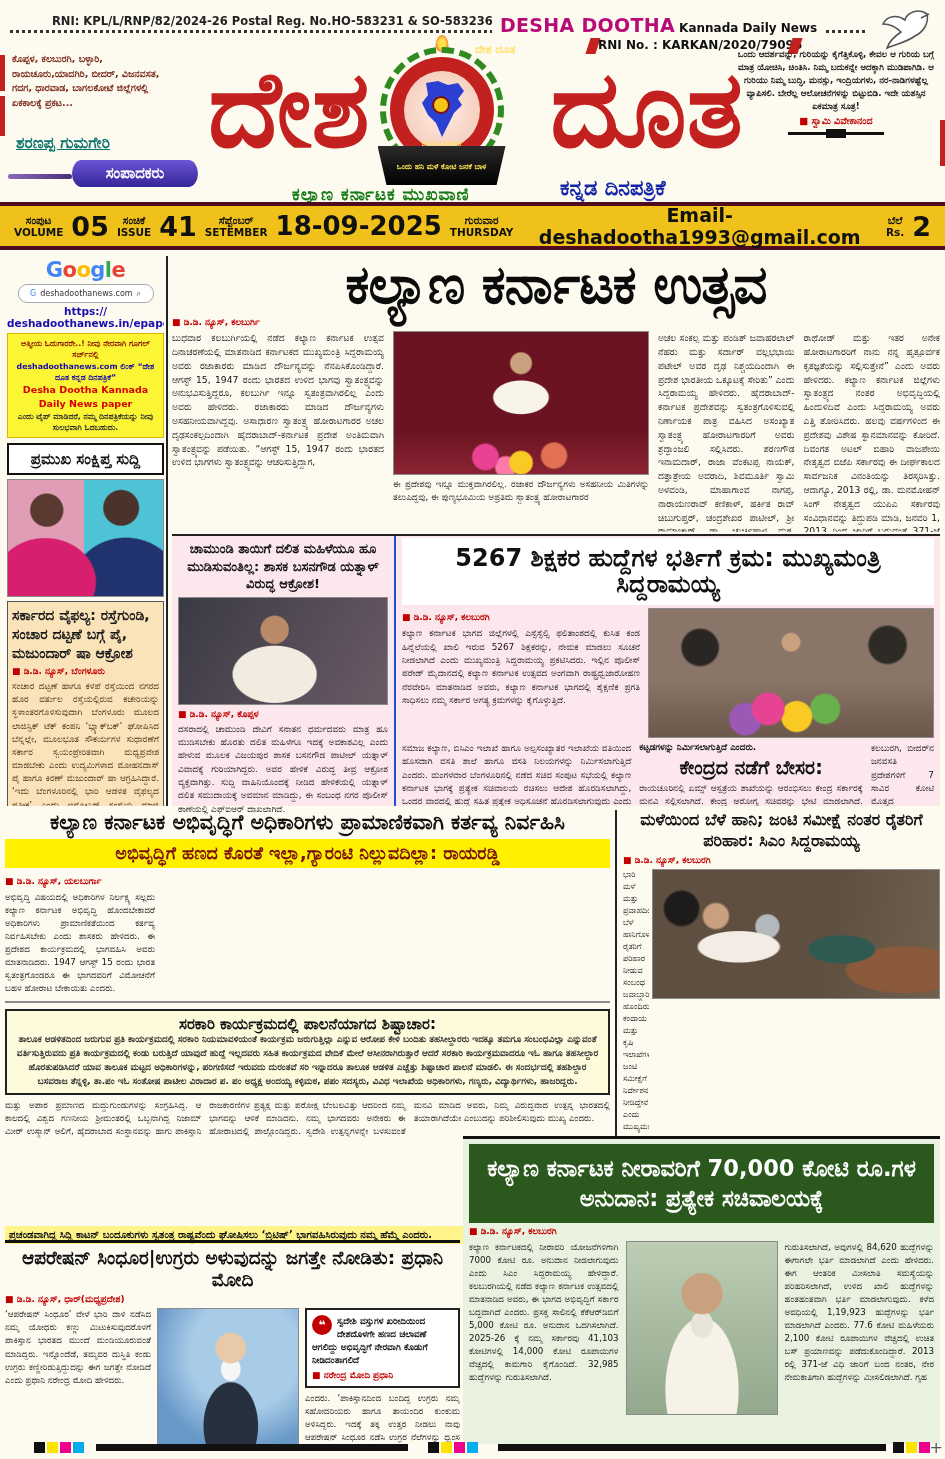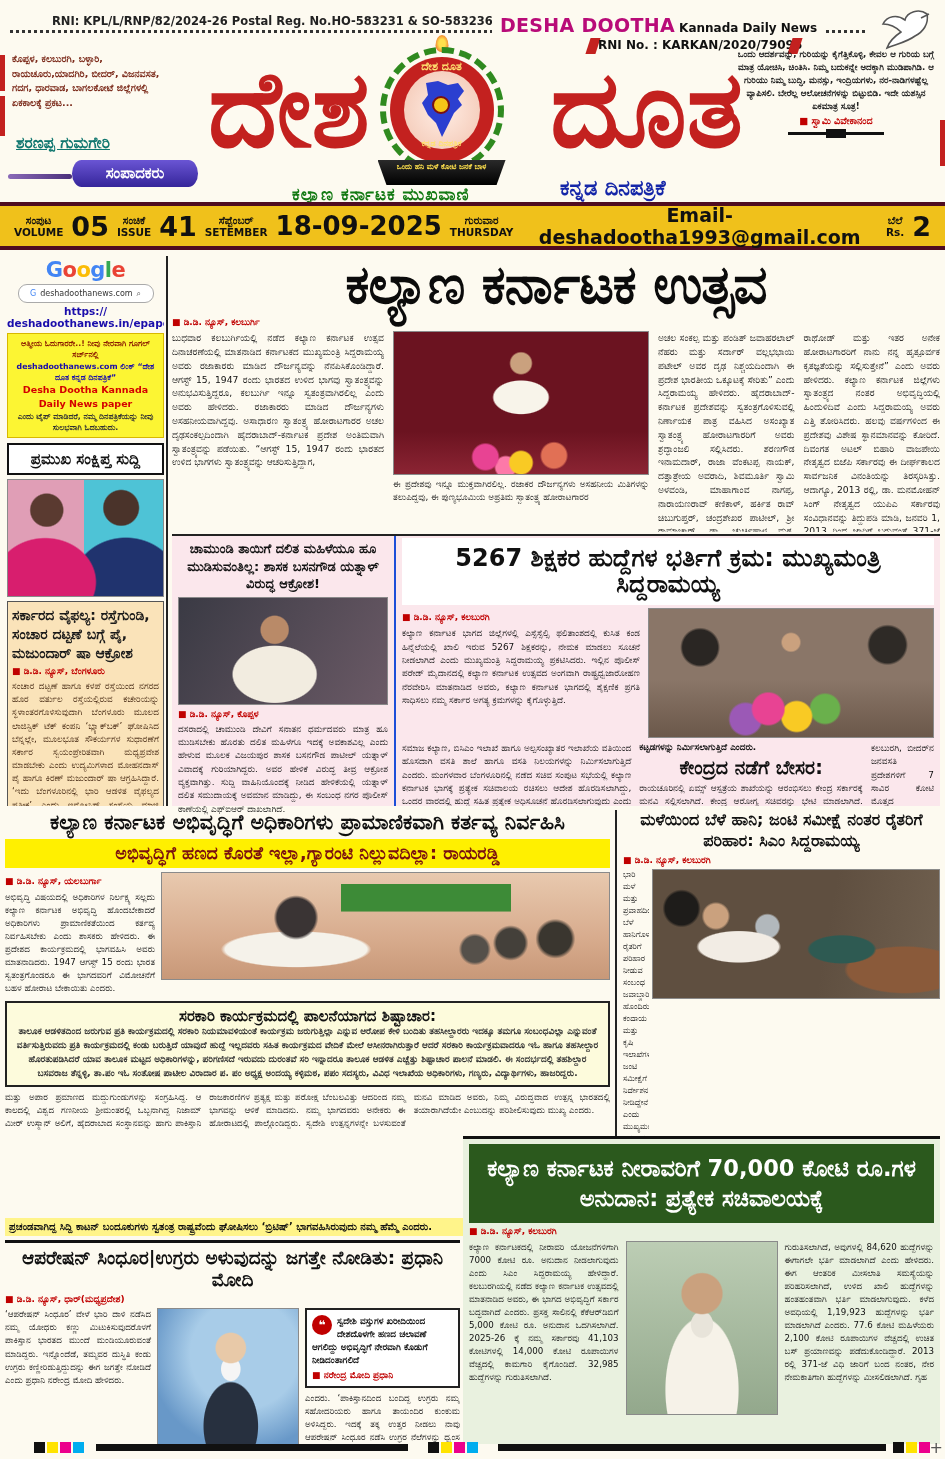--- a/index.html
+++ b/index.html
@@ -33,26 +33,26 @@
   .mast-title{position:absolute;left:172px;top:-8px;width:570px;height:160px;
               display:flex;align-items:center;justify-content:center;}
   .title-word{font-size:106px;font-weight:bold;color:#C3211F;line-height:1;margin-left:37px;}
   .logo{width:148px;height:150px;position:relative;flex:none;margin:0 -2px;}
   .logo-flame{position:absolute;top:0;left:50%;transform:translateX(-50%);width:13px;height:17px;
               background:radial-gradient(#FFE14D 35%,#E8431F);border-radius:50% 50% 45% 45%/62% 62% 38% 38%;}
   .logo-wreath{position:absolute;inset:12px;border-radius:50%;border:6px dashed #2F8A1F;}
   .logo-ring{position:absolute;inset:22px;border-radius:50%;background:#C3211F;}
   .logo-inner{position:absolute;inset:36px;border-radius:50%;background:radial-gradient(#FFEDE4,#F2C4B0);}
   .logo-map{position:absolute;inset:0;display:flex;align-items:center;justify-content:center;}
-  .logo-text-top{position:absolute;top:25px;left:0;width:100%;text-align:center;color:#FFE270;
+  .logo-text-top{position:absolute;top:8px;left:0;width:100%;text-align:right;color:#FFE270;
                  font-size:11px;font-weight:bold;}
   .logo-text-bot{position:absolute;bottom:36px;left:0;width:100%;text-align:center;color:#FFE270;
                  font-size:8px;font-weight:bold;}
   .logo-ribbon{position:absolute;bottom:0;left:10px;right:10px;height:23px;background:linear-gradient(#2a2a2a,#000);
-               color:#FFE14D;font-size:7.5px;font-weight:bold;text-align:center;line-height:1.4;padding-top:2px;
+               color:#FFE14D;font-size:7.5px;font-weight:bold;text-align:center;line-height:1.4;padding-top:16px;
                clip-path:polygon(0 0,100% 0,93% 100%,7% 100%);}
   .tagline-green{position:absolute;left:284px;top:146px;width:270px;font-size:17px;font-weight:bold;
                  color:#137A13;letter-spacing:1px;margin-left:8px;}
   .tagline-blue{position:absolute;left:560px;top:138px;font-size:21px;font-weight:bold;color:#1526A8;}
   .quoteblk{position:absolute;left:736px;top:10px;width:200px;text-align:center;}
   .quote-text{font-size:8.6px;font-weight:bold;color:#222;line-height:1.5;}
   .quote-author{color:#C00000;font-size:9.5px;font-weight:bold;margin-top:3px;}
   .quote-divider{margin:5px auto 0;width:96px;height:3px;background:#111;position:relative;}
   .quote-divider:after{content:"";position:absolute;left:38px;top:-3px;width:20px;height:9px;background:#111;}
 
@@ -141,21 +141,21 @@
   .s2-subhead{font-size:19px;font-weight:bold;text-align:center;margin:3px 0;}
   .s2-colD-body{font-size:8.9px;line-height:1.5;}
   .s2-colE{flex:1;font-size:8.9px;line-height:1.5;}
 
   
   .section3{position:absolute;left:5px;top:810px;width:935px;height:426px;display:flex;}
   .s3-left{width:612px;border-right:2px solid #222;padding-right:5px;box-sizing:border-box;}
   .s3-head{font-size:20.5px;font-weight:bold;text-align:center;line-height:1.2;}
   .s3-sub{background:#FFF000;color:#7A1010;font-size:17.5px;font-weight:bold;text-align:center;
           padding:4px 0;margin-top:4px;}
-  .s3-row{display:flex;gap:6px;margin-top:4px;}
+  .s3-row{display:flex;gap:6px;margin-top:4px;flex-direction:column;}
   .s3-col1{width:150px;font-size:8.7px;line-height:1.5;}
   .s3-photo{flex:1;height:106px;
     background:
       radial-gradient(circle at 30% 42%,#3a3434 0 6%,transparent 7%),
       radial-gradient(ellipse at 30% 72%,#f5f2ea 0 16%,transparent 17%),
       linear-gradient(90deg,transparent 40%,#3D8B37 40% 78%,transparent 78%) 0 14%/100% 26% no-repeat,
       radial-gradient(circle at 78% 66%,#44403a 0 4%,transparent 5%),
       radial-gradient(circle at 88% 62%,#3a362f 0 4%,transparent 5%),
       radial-gradient(circle at 70% 72%,#55504a 0 4%,transparent 5%),
       linear-gradient(180deg,#E8C9AE,#D8AC8E 60%,#C89878);}

